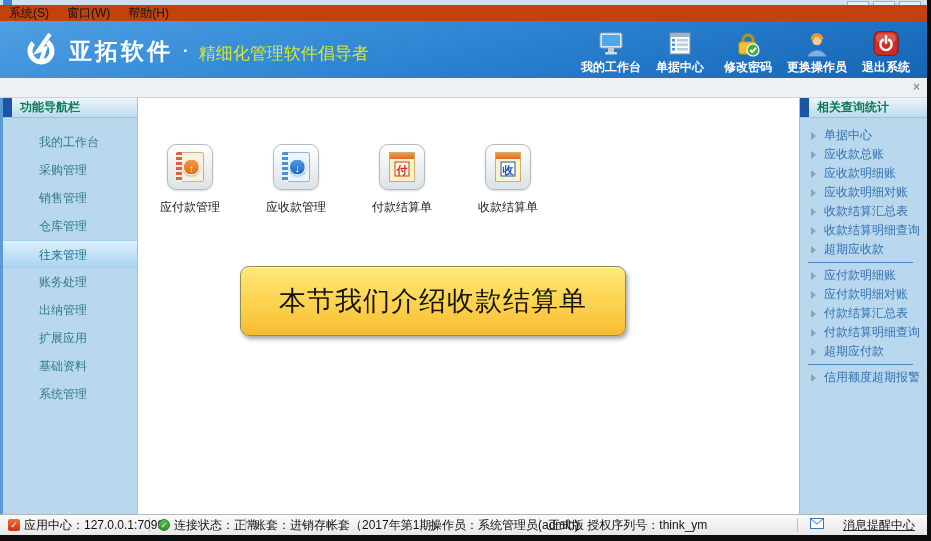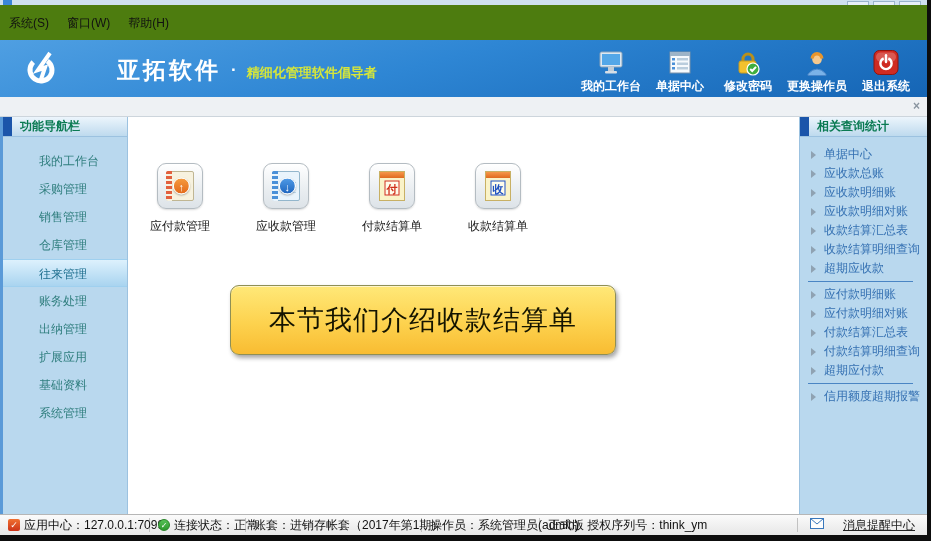--- a/index.html
+++ b/index.html
@@ -9,46 +9,46 @@
        display:flex;flex-direction:column;box-sizing:border-box;}
   *,*::before,*::after{box-sizing:border-box;}
 
   
   .titlebar{height:5px;background:#cfe0ef;position:relative;flex:0 0 auto;}
   .mini-icon{position:absolute;left:3px;top:0;width:9px;height:5px;background:#3a86d8;}
   .mini-btn{position:absolute;top:1px;width:22px;height:4px;background:#e8f0f8;border:1px solid #9ab4cc;border-bottom:none;}
   .mini-btn.b1{right:58px}.mini-btn.b2{right:32px}.mini-btn.b3{right:6px}
 
   
-  .menubar{height:35px;display:flex;align-items:center;background:#4d7c0f;font-size:12px;color:#111;flex:0 0 auto;}
+  .menubar{height:16px;display:flex;align-items:center;background:#c2410c;font-size:12px;color:#111;flex:0 0 auto;}
   .menu-item{padding:0 9px;line-height:18px;cursor:default;}
 
   
   .header{height:57px;flex:0 0 auto;position:relative;color:#fff;
     background:linear-gradient(165deg,var(--header-top,#4f9fe2) 0%,#2e86d4 45%,var(--header-bottom,#1565b5) 100%);}
   .brand{position:absolute;left:24px;top:11px;display:flex;align-items:center;gap:9px;}
-  .brand-name{font-size:23px;font-weight:bold;letter-spacing:3px;margin-left:48px;}
+  .brand-name{font-size:23px;font-weight:bold;letter-spacing:3px;}
   .brand-dot{font-size:17px;font-weight:bold;margin:0 1px;}
-  .brand-slogan{font-size:13px;font-weight:bold;color:var(--slogan-yellow,#d6e63a);padding-top:5px;}
+  .brand-slogan{font-size:17px;font-weight:normal;color:var(--slogan-yellow,#d6e63a);padding-top:5px;}
   .toolbar{position:absolute;right:12px;top:7px;display:flex;gap:10px;}
   .tool{min-width:58px;display:flex;flex-direction:column;align-items:center;gap:2px;cursor:pointer;}
   .tool-icon{height:29px;display:flex;align-items:flex-end;}
   .tool-label{font-size:12px;font-weight:bold;white-space:nowrap;}
 
   
   .tabbar{height:20px;background:#eef1f4;border-bottom:1px solid #cdd5dc;position:relative;
           display:flex;align-items:flex-end;flex:0 0 auto;}
   .tab{margin-left:7px;width:118px;height:19px;background:#fafbfc;border:1px solid #bcc6ce;border-bottom:none;
        font-size:12px;text-align:center;line-height:18px;color:#222;cursor:pointer;}
   .tab-close{position:absolute;right:7px;top:3px;font-size:12px;color:#8a95a0;line-height:1;cursor:pointer;font-weight:bold;}
 
   
   .body{flex:1 1 auto;display:flex;min-height:0;}
   .left-edge{width:3px;background:#5a9ad8;flex:0 0 auto;}
-  .left-panel{width:124px;background:var(--panel-bg,#b9d8ee);flex:0 0 auto;display:flex;flex-direction:column;}
+  .left-panel{width:134px;background:var(--panel-bg,#b9d8ee);flex:0 0 auto;display:flex;flex-direction:column;}
   .right-panel{width:127px;background:var(--panel-bg,#b9d8ee);flex:0 0 auto;display:flex;flex-direction:column;}
   .panel-header{height:20px;display:flex;align-items:stretch;flex:0 0 auto;
     background:linear-gradient(#ecf5fc,#bedaee);border-bottom:1px solid #9cc2e0;}
   .panel-accent{width:9px;background:var(--panel-accent,#1b55aa);}
   .panel-title{flex:1;line-height:19px;padding-left:8px;font-size:12px;font-weight:bold;color:var(--panel-title,#0a7a52);}
 
   .nav-list{margin-top:10px;}
   .nav-item{height:28px;line-height:28px;padding-left:36px;font-size:12px;color:var(--sidebar-text,#2e7d7d);cursor:pointer;}
   .nav-item.selected{background:linear-gradient(var(--selected-top,#ddf1fd),var(--selected-bottom,#a9d4f0));
     border-top:1px solid #9fd0ef;border-bottom:1px solid #9fd0ef;color:#1f6f8f;}

